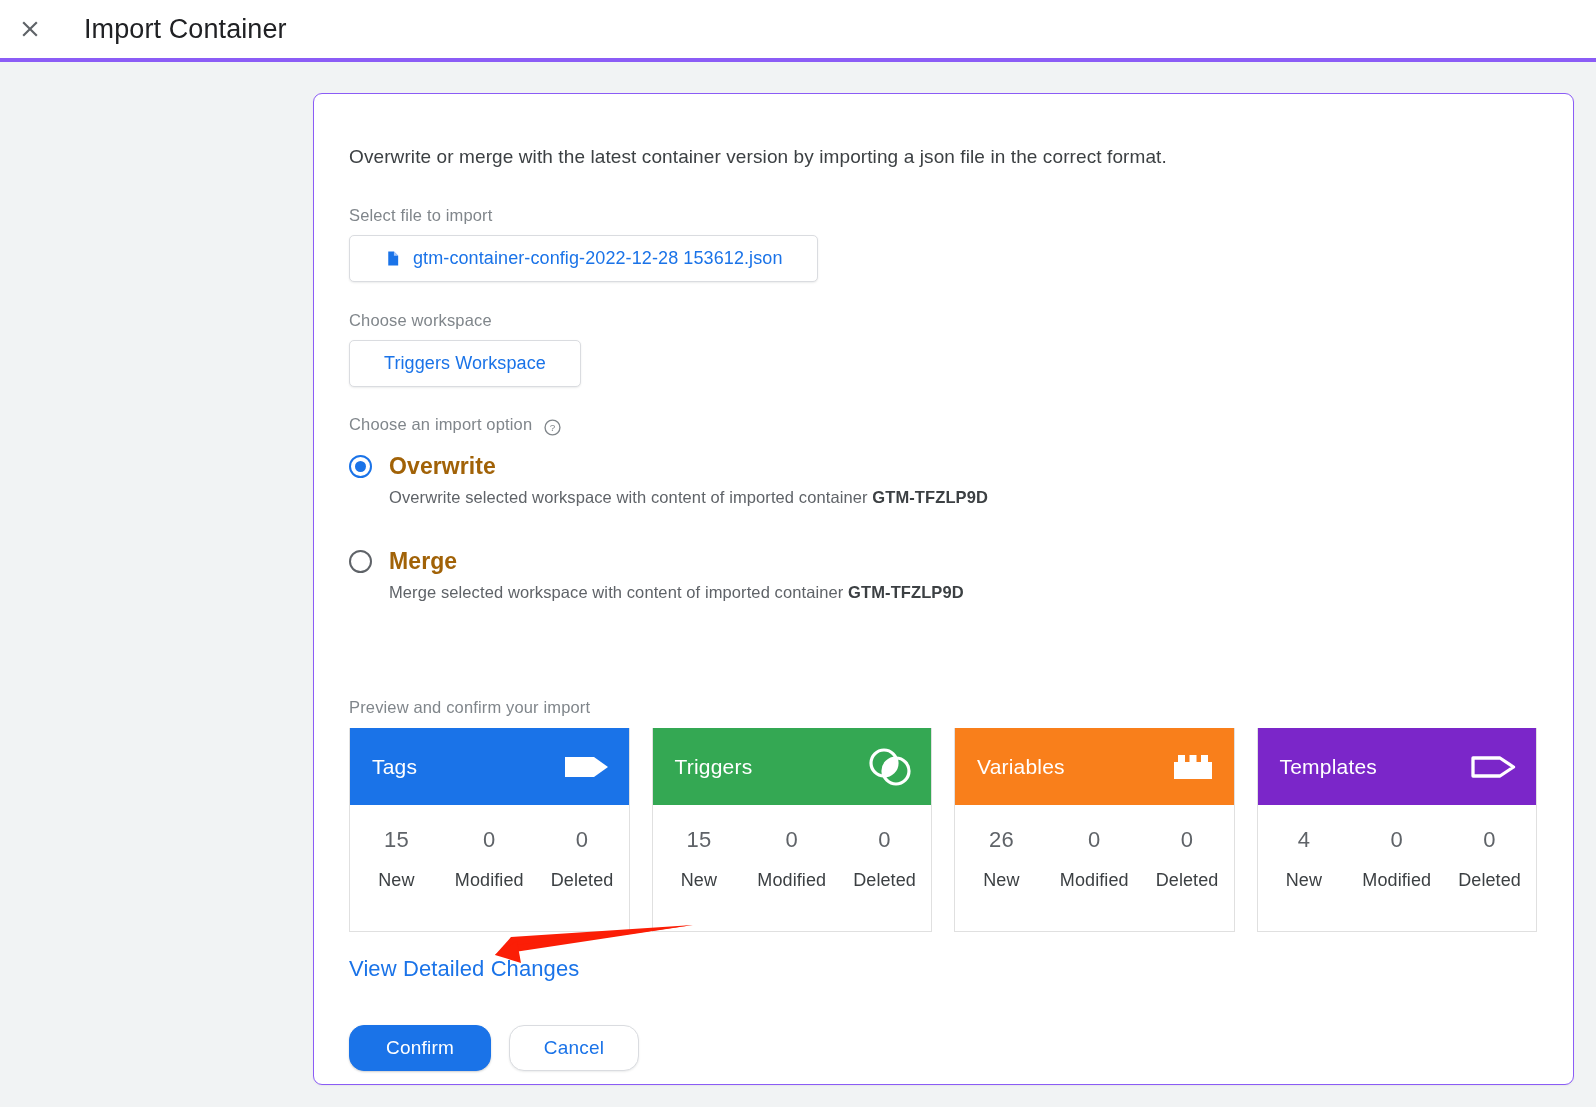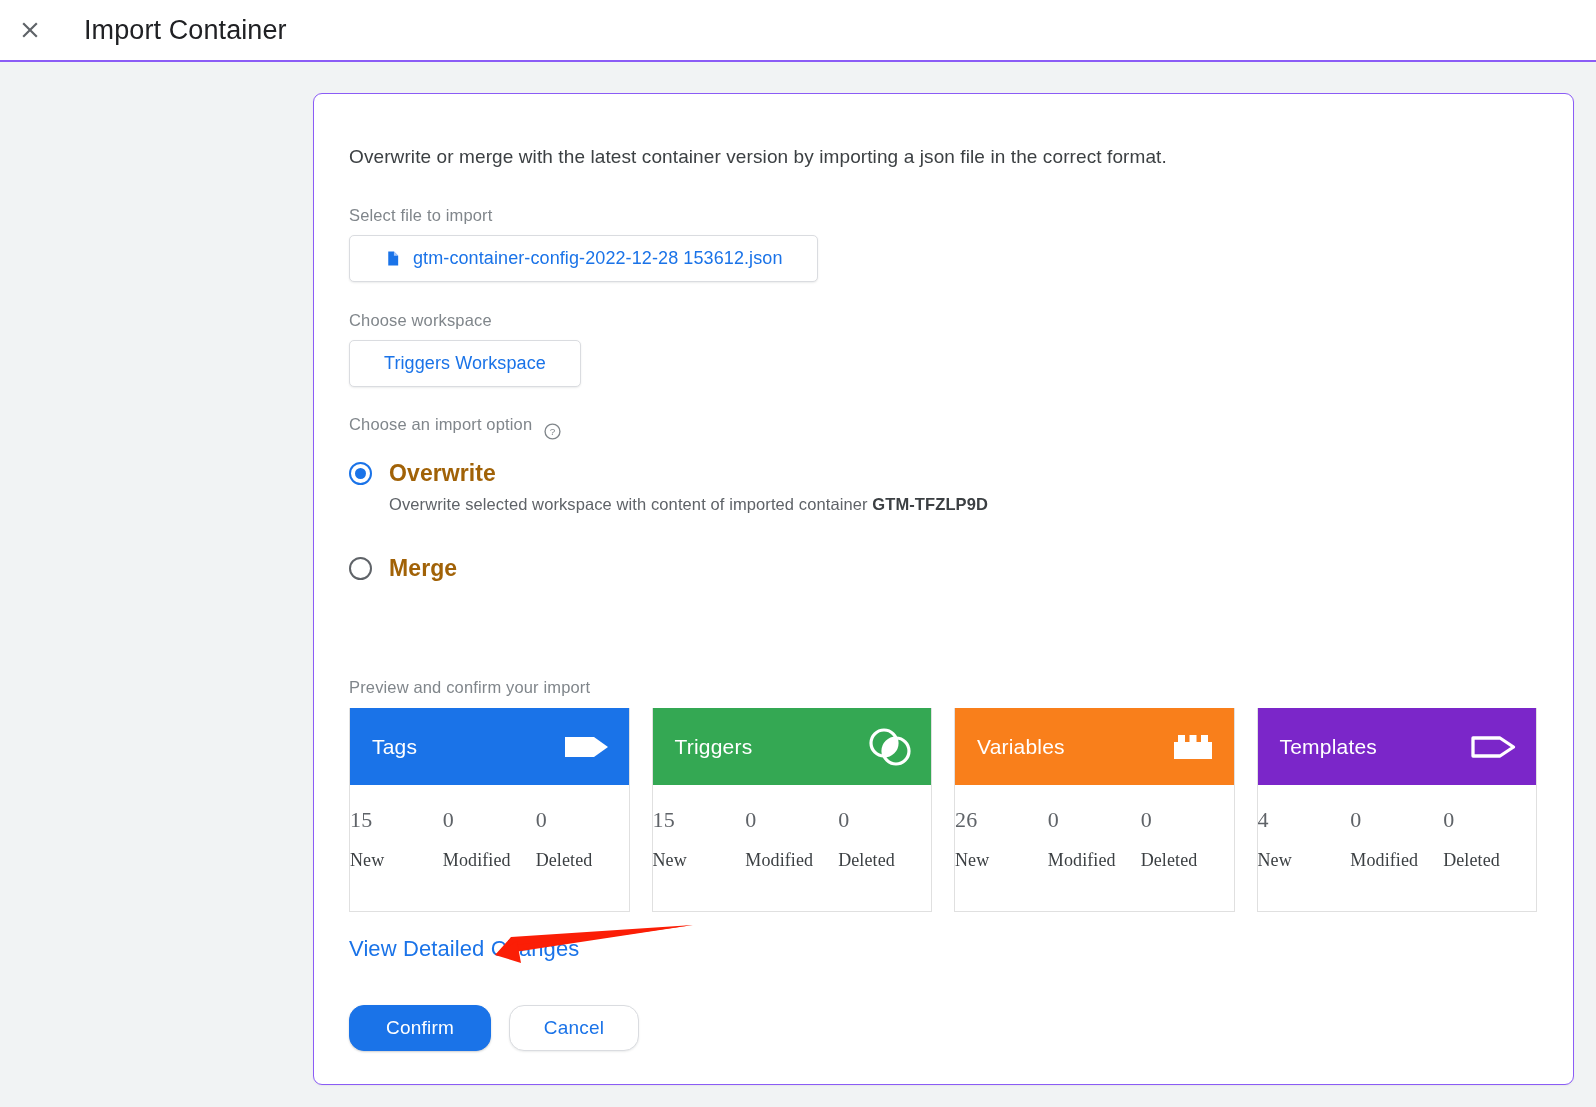--- a/index.html
+++ b/index.html
@@ -10,21 +10,21 @@
     font-family: "Liberation Sans", sans-serif;
     -webkit-font-smoothing: antialiased;
     overflow: hidden;
   }
 
   
   #topbar {
     position: absolute; left: 0; top: 0;
     width: 1596px; height: 62px;
     background: #ffffff;
-    border-bottom: 2px solid #8b5cf6;
+    border-bottom: 4px solid #8b5cf6;
     display: flex; align-items: center;
   }
   #close-btn {
     width: 48px; height: 48px;
     margin-left: 6px;
     display: flex; align-items: center; justify-content: center;
     cursor: pointer; border-radius: 50%;
   }
   #close-btn svg { display: block; }
   #page-title {
@@ -82,21 +82,21 @@
   #workspace-chip { font-weight: 500; margin-bottom: 0; }
 
   .gap-1 { height: 29px; }
   .gap-2 { height: 28px; }
 
   
   #import-option-label-row {
     display: flex; align-items: center; gap: 11px;
     margin-bottom: 13px;
   }
-  #import-option-label-row .field-label { margin-bottom: 13px; }
+  #import-option-label-row .field-label { margin-bottom: 6px; }
   .help-icon { display: flex; cursor: pointer; }
 
   .radio-row {
     display: flex; align-items: center; gap: 17px;
     margin-bottom: 2px; cursor: pointer;
   }
   .radio {
     width: 23px; height: 23px; border-radius: 50%;
     border: 2px solid #5f6368;
     flex: 0 0 auto;
@@ -138,21 +138,21 @@
     display: flex; align-items: center;
     justify-content: space-between;
     padding: 0 19px 0 22px;
   }
   .pcard-title {
     color: #fff; font-size: 21px; letter-spacing: .2px;
   }
   .pcard-icon { display: flex; align-items: center; }
   .pcard-body { padding: 22px 0 40px 0; }
   .pcard-row { display: flex; }
-  .pcard-col { flex: 1 1 0; text-align: left; font-family: Liberation Serif, serif; }
+  .pcard-col { flex: 1 1 0; text-align: center; }
   .pcard-count {
     font-size: 22px; color: #5f6368; letter-spacing: .2px;
   }
   .pcard-cat {
     font-size: 18px; color: #3c4043;
     margin-top: 17px; letter-spacing: .1px;
   }
 
   
   #view-detailed {
@@ -252,20 +252,21 @@
           <span class="radio-label">Overwrite</span>
         </div>
         <div class="radio-desc"><span>Overwrite selected workspace with content of imported container </span><b>GTM-TFZLP9D</b></div>
       </div>
 
       <div class="radio-block">
         <div class="radio-row">
           <span class="radio"></span>
           <span class="radio-label">Merge</span>
         </div>
+        <div class="radio-desc"><span>Merge selected workspace with content of imported container </span><b>GTM-TFZLP9D</b></div>
       </div>
     </div>
 
     
     <div id="preview-label">Preview and confirm your import</div>
 
     <div id="preview-cards">
 
       <div class="pcard">
         <div class="pcard-head" style="background:#1a73e8">

